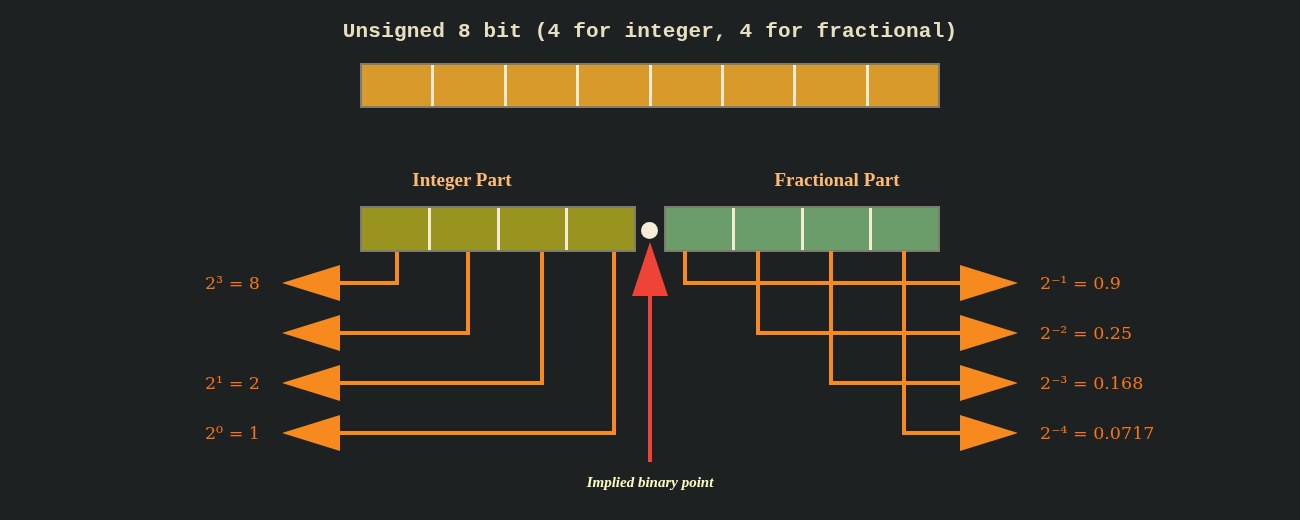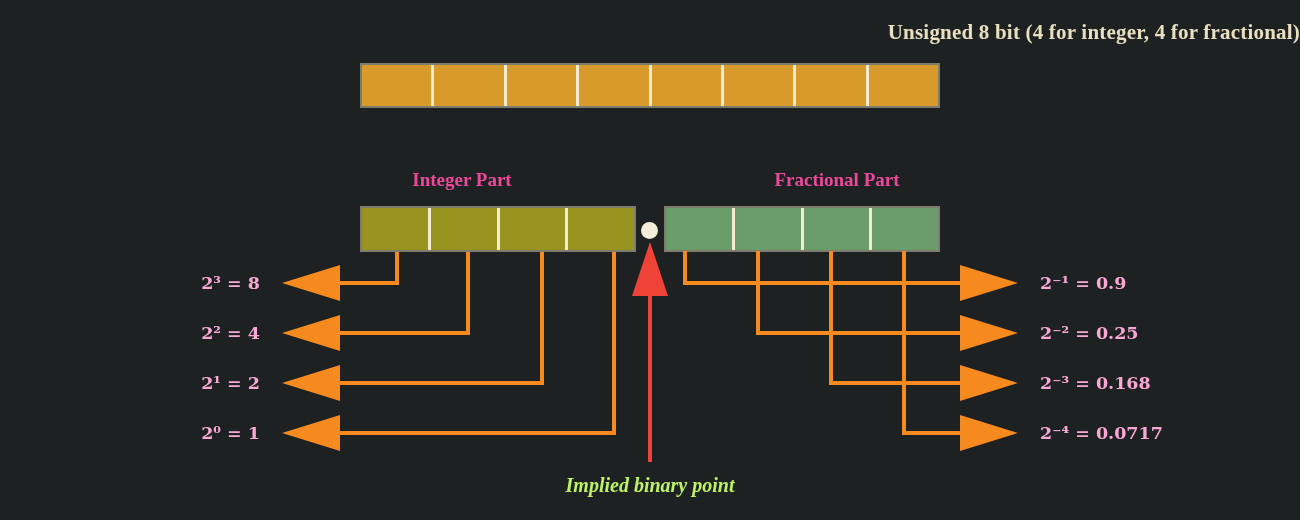--- a/index.html
+++ b/index.html
@@ -8,41 +8,42 @@
     font-family:"Liberation Serif","DejaVu Serif",serif;
   }
   .diagram{
     position:relative;
     width:1300px;height:520px;
     background:#1d2122;
     overflow:hidden;
   }
   .title{
     position:absolute;top:20px;left:0;width:100%;
-    text-align:right;
+    text-align:center;
     font-size:21px;font-weight:bold;
     color:#e8dfc0;
     letter-spacing:.2px;
+    font-family:Liberation Mono, monospace;
   }
   
   .bar{
     position:absolute;
     display:flex;
     border:2px solid #7e7b6f;
     box-sizing:border-box;
   }
   .bar .cell{flex:1;}
   .bar .cell + .cell{border-left:3px solid #f3ecd2;}
   .top-bar{left:360px;top:63px;width:580px;height:45px;background:#d79a2b;}
   .int-bar{left:360px;top:206px;width:276px;height:46px;background:#99941f;}
   .frac-bar{left:664px;top:206px;width:276px;height:46px;background:#6a9d6a;}
   .part-label{
     position:absolute;top:169px;
     transform:translateX(-50%);
-    font-size:19px;font-weight:bold;color:#ec4899;
+    font-size:19px;font-weight:bold;color:#fdba74;
     white-space:nowrap;
   }
   .part-label.int{left:462px;}
   .part-label.frac{left:837px;}
   
   .dot{
     position:absolute;left:641px;top:222px;
     width:17px;height:17px;border-radius:50%;
     background:#f4edd8;
   }
@@ -72,37 +73,37 @@
   .rh4{left:902px;top:431px;width:58px;}
   
   .tri{position:absolute;width:0;height:0;}
   .tri-left{border-top:18px solid transparent;border-bottom:18px solid transparent;border-right:58px solid #f68a1f;left:282px;}
   .tri-right{border-top:18px solid transparent;border-bottom:18px solid transparent;border-left:58px solid #f68a1f;left:960px;}
   .row1.tri{top:265px;} .row2.tri{top:315px;} .row3.tri{top:365px;} .row4.tri{top:415px;}
   
   .pw{
     position:absolute;
     font-family:"DejaVu Serif",serif;
-    font-size:17.5px;color:#f9a8d4;
-    line-height:22px;white-space:nowrap;font-weight:bold;
+    font-size:17.5px;color:#f97316;
+    line-height:22px;white-space:nowrap;
   }
   .pw.left{left:120px;width:140px;text-align:right;}
   .pw.right{left:1040px;}
   .pw.row1{top:272px;} .pw.row2{top:322px;} .pw.row3{top:372px;} .pw.row4{top:422px;text-align:right;}
   
   .red-tri{
     position:absolute;left:632px;top:242px;width:0;height:0;
     border-left:18px solid transparent;border-right:18px solid transparent;
     border-bottom:54px solid #ef4337;
   }
   .red-stem{position:absolute;left:648px;top:294px;width:4px;height:168px;background:#ef4337;}
   .red-label{
     position:absolute;top:474px;left:650px;transform:translateX(-50%);
-    font-size:20px;font-weight:bold;font-style:italic;
-    color:#bef264;white-space:nowrap;
+    font-size:15px;font-weight:bold;font-style:italic;
+    color:#fef9c3;white-space:nowrap;
   }
 </style>
 </head>
 <body>
 
 <div class="diagram">
 
   <div class="title">Unsigned 8 bit (4 for integer, 4 for fractional)</div>
 
   <div class="bar top-bar">
@@ -141,21 +142,20 @@
   <div class="vline lv4"></div>
   <div class="hline lh1"></div>
   <div class="hline lh2"></div>
   <div class="hline lh3"></div>
   <div class="hline lh4"></div>
   <div class="tri tri-left row1"></div>
   <div class="tri tri-left row2"></div>
   <div class="tri tri-left row3"></div>
   <div class="tri tri-left row4"></div>
   <div class="pw left row1">2³ = 8</div>
-  <div class="pw left row2">2² = 4</div>
   <div class="pw left row3">2¹ = 2</div>
   <div class="pw left row4">2⁰ = 1</div>
 
   <div class="vline rv1"></div>
   <div class="vline rv2"></div>
   <div class="vline rv3"></div>
   <div class="vline rv4"></div>
   <div class="hline rh1"></div>
   <div class="hline rh2"></div>
   <div class="hline rh3"></div>

